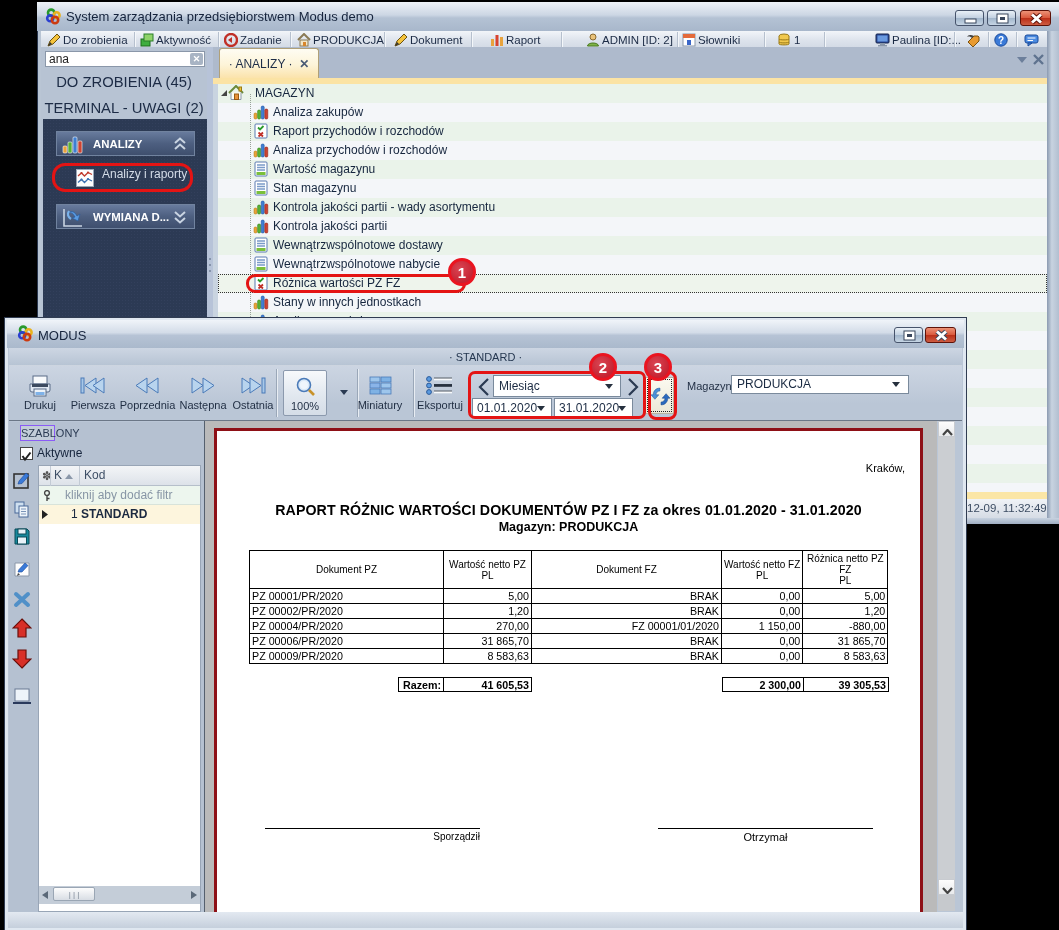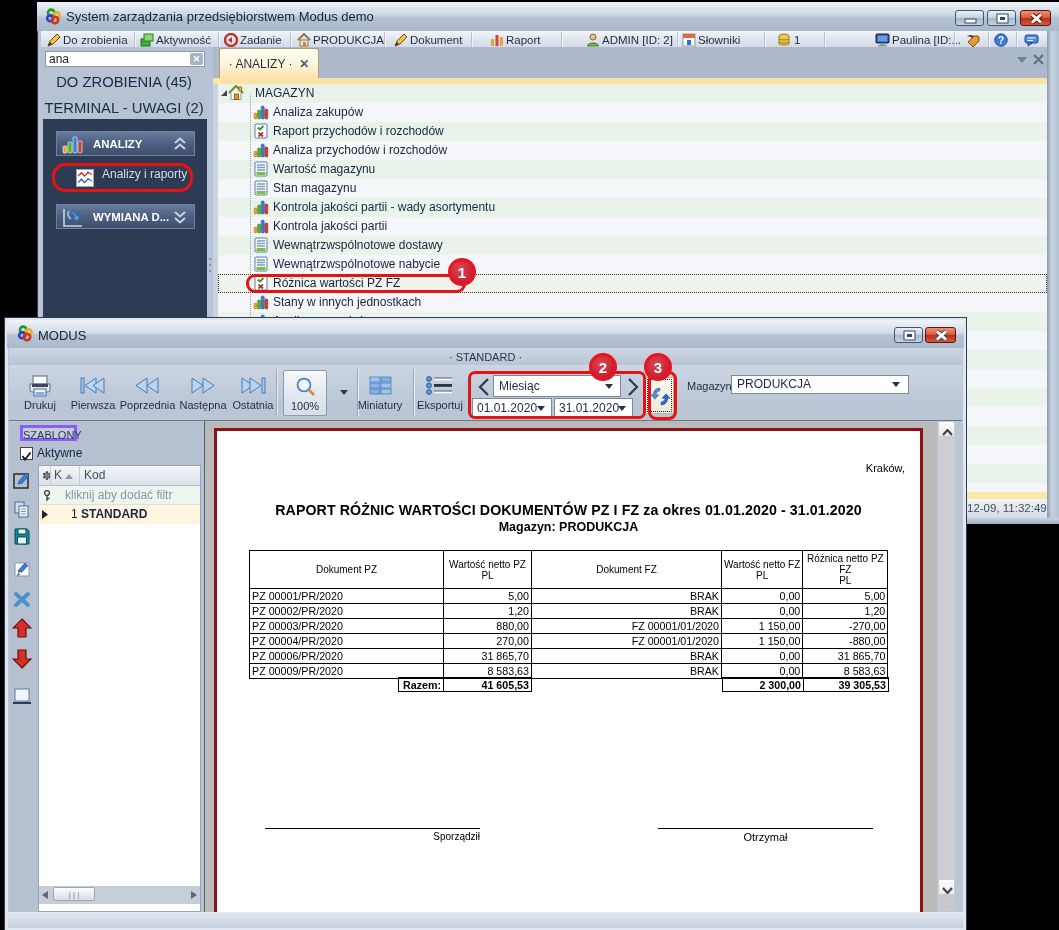--- a/index.html
+++ b/index.html
@@ -37,21 +37,21 @@
 
 #mwin{position:absolute;z-index:5;left:5px;top:318px;width:961px;height:612px;background:#bac6d6;box-shadow:0 0 0 1px #303c52, 0 0 0 3px #dfe7f0 inset}
 #mtitle{position:absolute;left:2px;top:2px;width:957px;height:28px;background:linear-gradient(#f0f4f9,#d3dce8 45%,#b6c3d5 55%,#aab9cc)}
 #mtitle .ttl{position:absolute;left:31px;top:8px;font-size:13px;color:#16243c}
 #stdstrip{position:absolute;left:4px;top:30px;width:953px;height:18px;background:linear-gradient(#cdd6e3,#b7c4d4);font-size:11px;color:#253750;text-align:center;line-height:18px;border-bottom:1px solid #cdd5e0}
 #mtools{position:absolute;left:4px;top:48px;width:953px;height:55px;background:linear-gradient(#ccd5e2,#bac6d6 70%);border-bottom:1px solid #6b7787}
 .mti{position:absolute;top:0;height:53px;font-size:12px;color:#1f2d42;text-align:center}
 .mti .lbl{position:absolute;left:50%;transform:translateX(-50%);top:33px;white-space:nowrap;font-size:11px}
 .msep{position:absolute;top:3px;height:48px;width:1px;background:#9aa7b8;box-shadow:1px 0 0 #e8edf3}
 #szpanel{position:absolute;left:4px;top:104px;width:200px;height:490px;background:#b5c1d1}
-#szlbl{position:absolute;left:11px;top:3px;width:57px;height:16px;background:#c3cdd9;border:3px solid #8b5cf6;font-size:11px;line-height:14px;text-align:center;color:#2a3a52}
+#szlbl{position:absolute;left:11px;top:3px;width:35px;height:16px;background:#c3cdd9;border:1px solid #8b5cf6;font-size:11px;line-height:14px;text-align:center;color:#2a3a52}
 #aktcb{position:absolute;left:11px;top:25px;width:13px;height:13px;background:#fff;border:1px solid #444;}
 #aktlbl{position:absolute;left:28px;top:24px;font-size:12px;color:#15243c}
 #szgrid{position:absolute;left:29px;top:43px;width:163px;height:447px;background:#fff;border:1px solid #98a5b6}
 #szhead{position:absolute;left:0;top:0;width:100%;height:20px;background:linear-gradient(#f3f5f7,#dde2e9);border-bottom:1px solid #b6bfca;font-size:12px;color:#3e4f66}
 #szfilt{position:absolute;left:0;top:20px;width:100%;height:19px;background:#edf6ee;border-bottom:1px solid #d8e3da;font-size:12px;color:#8795a5}
 #szrow{position:absolute;left:0;top:39px;width:100%;height:19px;background:#fdf5dd;font-size:12px;color:#1b2940}
 #szhsb{position:absolute;left:0px;top:420px;width:161px;height:18px;background:#c4cdd8}
 #preview{position:absolute;left:199px;top:103px;width:733px;height:491px;background:#bababa;border-left:1px solid #55606e;overflow:hidden}
 #page{position:absolute;left:9px;top:7px;width:709px;height:560px;background:#fff;border:3px solid #8e1016}
 #vsb{position:absolute;left:933px;top:103px;width:17px;height:490px;background:#c6c9cd}
@@ -573,27 +573,20 @@
                 <td style="text-align:right">BRAK</td>
                 <td style="text-align:right">0,00</td>
                 <td style="text-align:right">5,00</td>
               </tr>
    <tr style="height:15px">
                 <td>PZ 00002/PR/2020</td>
                 <td style="text-align:right">1,20</td>
                 <td style="text-align:right">BRAK</td>
                 <td style="text-align:right">0,00</td>
                 <td style="text-align:right">1,20</td>
-              </tr>
-   <tr style="height:15px">
-                <td>PZ 00003/PR/2020</td>
-                <td style="text-align:right">880,00</td>
-                <td style="text-align:right">FZ 00001/01/2020</td>
-                <td style="text-align:right">1 150,00</td>
-                <td style="text-align:right">-270,00</td>
               </tr>
    <tr style="height:15px">
                 <td>PZ 00004/PR/2020</td>
                 <td style="text-align:right">270,00</td>
                 <td style="text-align:right">FZ 00001/01/2020</td>
                 <td style="text-align:right">1 150,00</td>
                 <td style="text-align:right">-880,00</td>
               </tr>
    <tr style="height:15px">
                 <td>PZ 00006/PR/2020</td>

